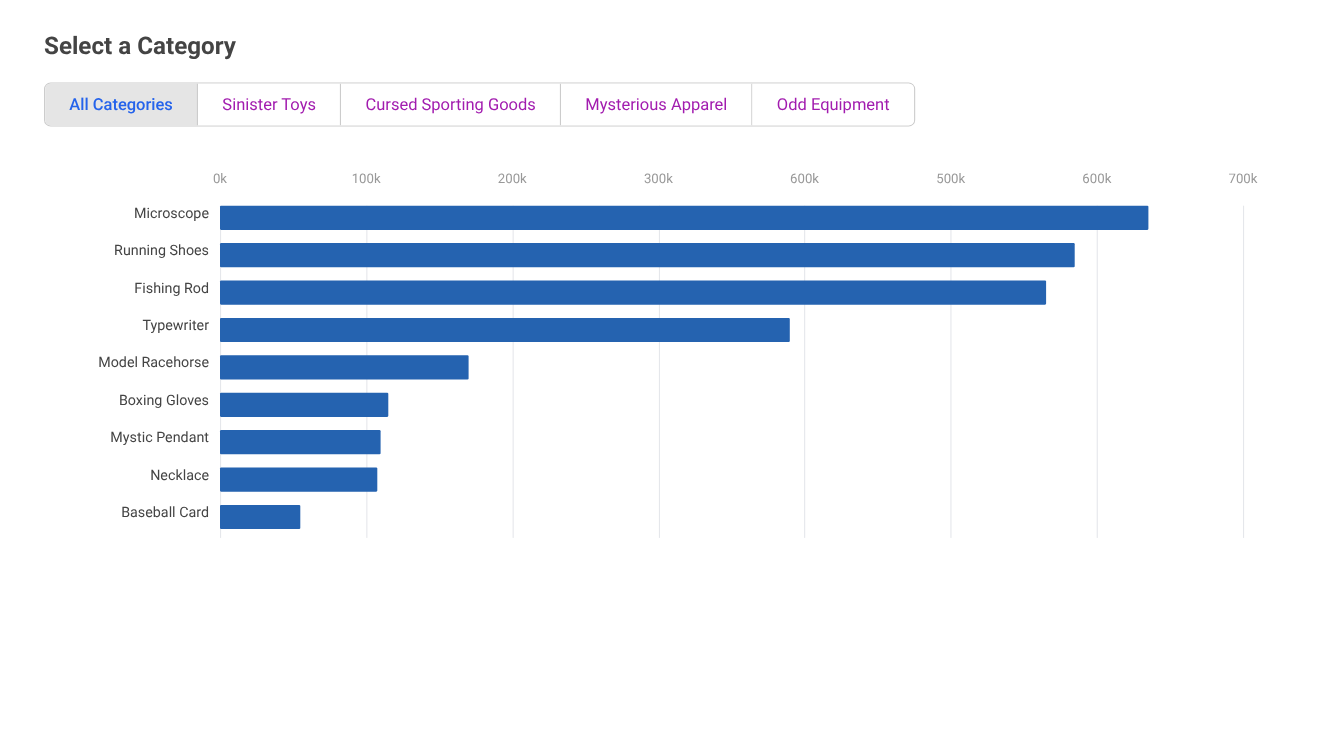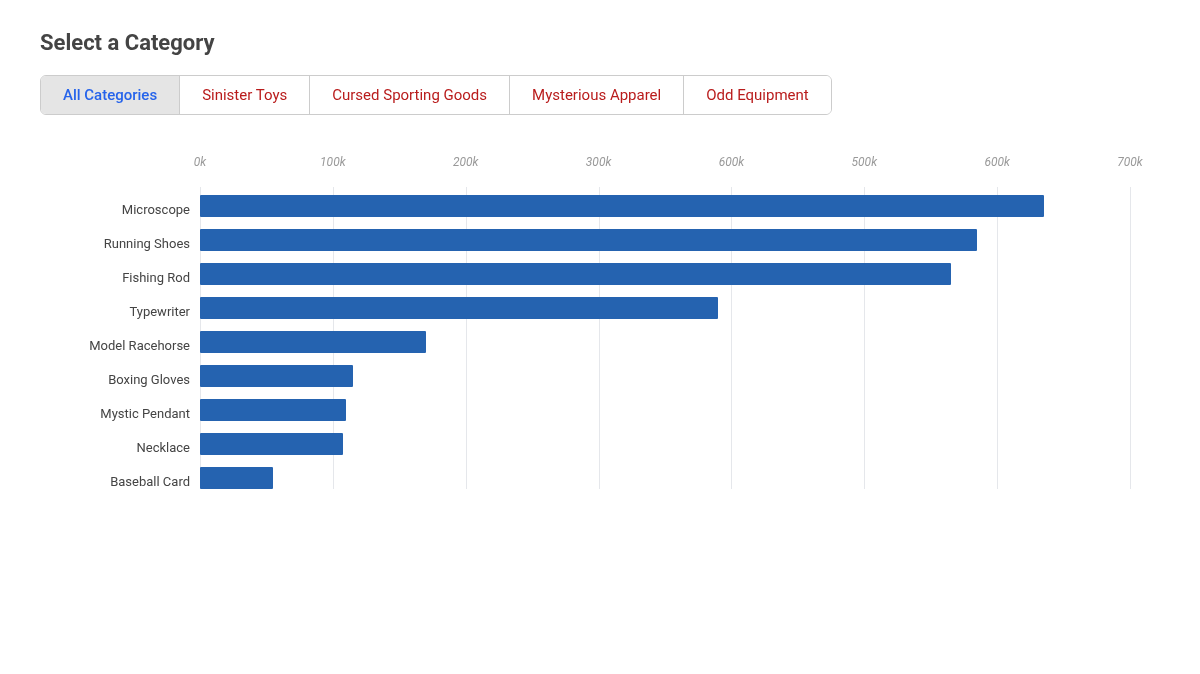--- a/index.html
+++ b/index.html
@@ -23,42 +23,41 @@
       overflow: hidden;
       width: fit-content;
       margin-bottom: 30px;
     }
     .tab {
       padding: 10px 22px;
       font-size: 15px;
       cursor: pointer;
       border-right: 1px solid #ccc;
       background: #fff;
-      color: #b91c1c;
+      color: #a21caf;
       user-select: none;
     }
     .tab:last-child { border-right: none; }
     .tab.active {
       color: #2563eb;
       font-weight: 500;
       background: #e5e5e5;
     }
 
     .chart-area {
       position: relative;
       padding-left: 160px;
       padding-top: 10px;
     }
     .x-axis-labels {
       display: flex;
       margin-left: 0;
       margin-bottom: 8px;
       position: relative;
       height: 24px;
-      font-style: italic;
     }
     .x-label {
       position: absolute;
       font-size: 12px;
       color: #999;
       transform: translateX(-50%);
     }
     .bars-container {
       position: relative;
       width: 100%;
@@ -73,21 +72,21 @@
     }
     .grid-line {
       position: absolute;
       top: 0;
       bottom: 0;
       width: 1px;
       background: #e5e7eb;
     }
     .bar-row {
       display: flex;
-      align-items: flex-end;
+      align-items: flex-start;
       margin-bottom: 4px;
       position: relative;
       height: 30px;
     }
     .bar-label {
       position: absolute;
       left: -160px;
       width: 150px;
       text-align: right;
       font-size: 13px;

